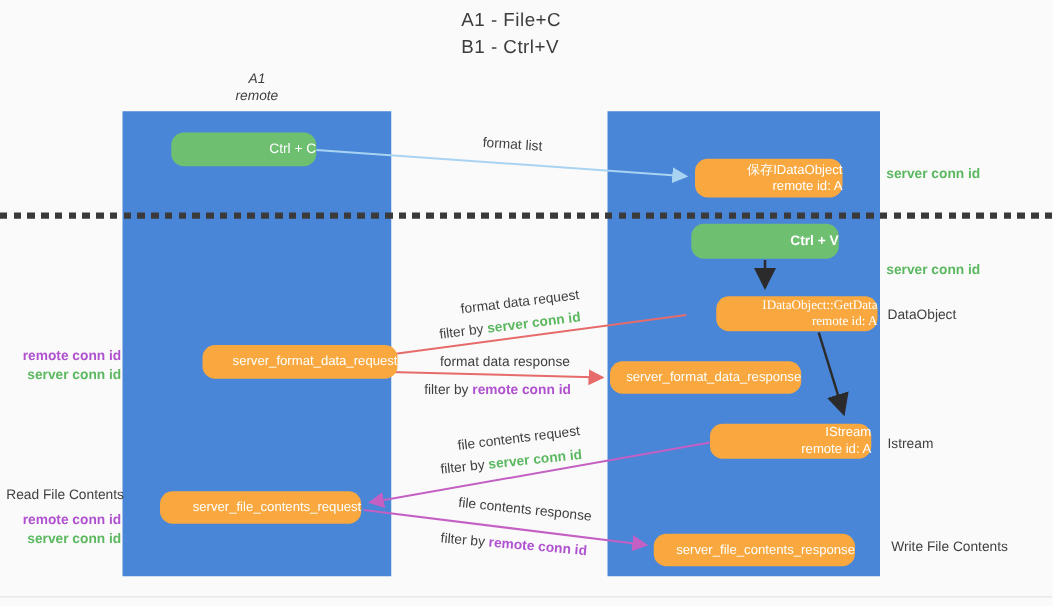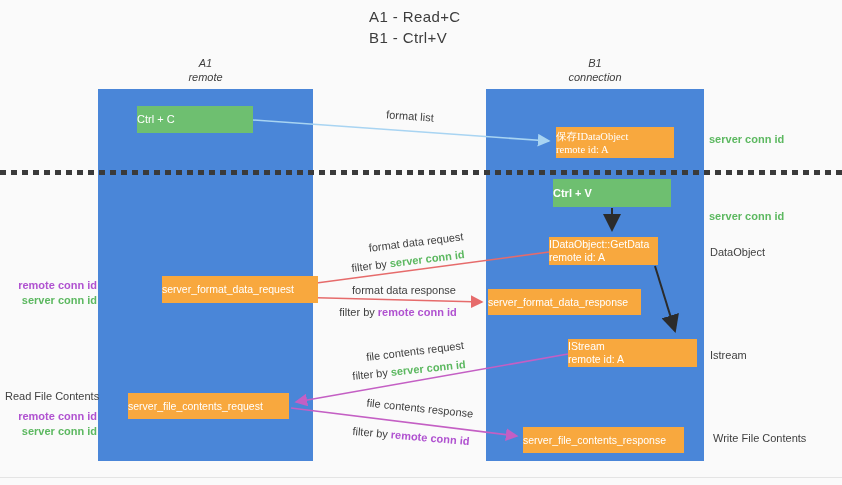--- a/index.html
+++ b/index.html
@@ -26,48 +26,44 @@
   .title{position:absolute;left:369px;top:6px;font-size:15px;line-height:21px;color:#3c3c3c;letter-spacing:.4px;}
   .lane{position:absolute;top:89px;height:372px;background:var(--lane-blue);}
   .lane-a1{left:98px;width:215px;}
   .lane-b1{left:486px;width:218px;}
   .lane-header{position:absolute;top:56px;text-align:center;font-size:11px;line-height:14px;color:var(--text-dark);font-style:italic;}
   .lane-header.a1{left:98px;width:215px;}
   .lane-header.b1{left:486px;width:218px;}
   .divider{position:absolute;left:0;top:170px;width:842px;height:5px;
     background:repeating-linear-gradient(90deg,#3a3a3a 0 6px,transparent 6px 11px);}
   .bottom-line{position:absolute;left:0;top:477px;width:842px;height:1px;background:#e4e4e4;}
-  .node{position:absolute;display:flex;flex-direction:column;align-items:flex-start;justify-content:center;
-    color:#fff;font-size:11px;line-height:13px;text-align:center;white-space:nowrap;}
+  .node{position:absolute;display:flex;flex-direction:column;align-items:flex-end;justify-content:center;
+    color:#fff;font-size:11px;line-height:13px;text-align:center;white-space:nowrap;border-radius:10px;}
   .node.green{background:var(--node-green);}
   .node.orange{background:var(--node-orange);font-size:10.5px;}
   .lbl{position:absolute;font-size:11px;color:var(--text-dark);white-space:nowrap;}
   .lbl.center{transform:translateX(-50%);}
   .green-t{color:var(--text-green);font-weight:bold;}
   .purple-t{color:var(--text-purple);font-weight:bold;}
   .side-pair{position:absolute;width:92px;text-align:right;font-size:11px;line-height:15px;}
   svg.overlay{position:absolute;left:0;top:0;pointer-events:none;}
 </style>
 </head>
 <body>
 
 <div class="canvas">
 
   <div class="title">
-    <div>A1 - Read+C</div>
+    <div>A1 - File+C</div>
     <div>B1 - Ctrl+V</div>
   </div>
 
   <div class="lane-header a1">
     <div>A1</div>
     <div>remote</div>
-  </div>
-  <div class="lane-header b1">
-    <div>B1</div>
-    <div>connection</div>
   </div>
 
   <div class="lane lane-a1"></div>
   <div class="lane lane-b1"></div>
 
   <div class="divider"></div>
   <div class="bottom-line"></div>
 
   <svg class="overlay" width="842" height="485">
     <defs>
@@ -89,28 +85,28 @@
     <line x1="655" y1="266" x2="675" y2="331" stroke="#2b2b2b" stroke-width="2" marker-end="url(#m-black)"></line>
     <line x1="549" y1="252" x2="294" y2="286" stroke="#e66b6b" stroke-width="1.6" marker-end="url(#m-red)"></line>
     <line x1="288" y1="297" x2="482" y2="302" stroke="#e66b6b" stroke-width="1.6" marker-end="url(#m-red)"></line>
     <line x1="568" y1="354" x2="296" y2="402" stroke="#c45fc4" stroke-width="1.6" marker-end="url(#m-mag)"></line>
     <line x1="291" y1="408" x2="517" y2="436" stroke="#c45fc4" stroke-width="1.6" marker-end="url(#m-mag)"></line>
   </svg>
 
   <div class="node green" style="left:137px;top:106px;width:116px;height:27px;">
     <span>Ctrl + C</span>
   </div>
-  <div class="node orange" style="left:556px;top:127px;width:118px;height:31px;font-family:Liberation Serif, serif;">
+  <div class="node orange" style="left:556px;top:127px;width:118px;height:31px;">
     <span>保存IDataObject</span>
     <span>remote id: A</span>
   </div>
   <div class="node green" style="left:553px;top:179px;width:118px;height:28px;font-weight:bold;">
     <span>Ctrl + V</span>
   </div>
-  <div class="node orange" style="left:549px;top:237px;width:109px;height:28px;">
+  <div class="node orange" style="left:573px;top:237px;width:129px;height:28px;font-family:Liberation Serif, serif;">
     <span>IDataObject::GetData</span>
     <span>remote id: A</span>
   </div>
   <div class="node orange" style="left:131px;top:276px;width:156px;height:27px;margin-left:31px;">
     <span>server_format_data_request</span>
   </div>
   <div class="node orange" style="left:488px;top:289px;width:153px;height:26px;">
     <span>server_format_data_response</span>
   </div>
   <div class="node orange" style="left:568px;top:339px;width:129px;height:28px;">

